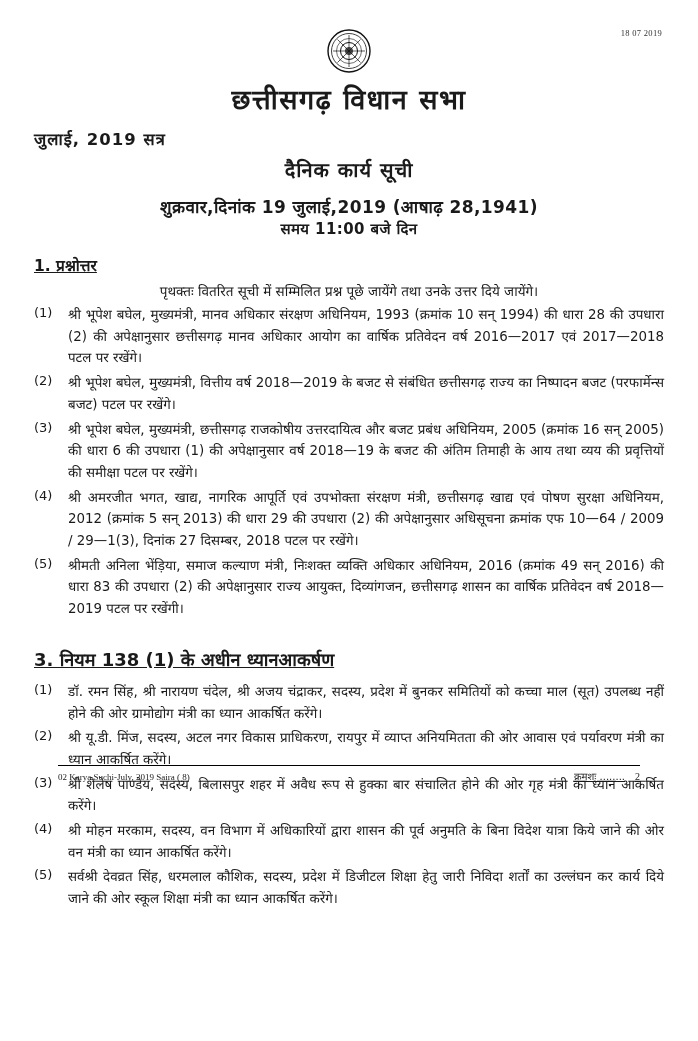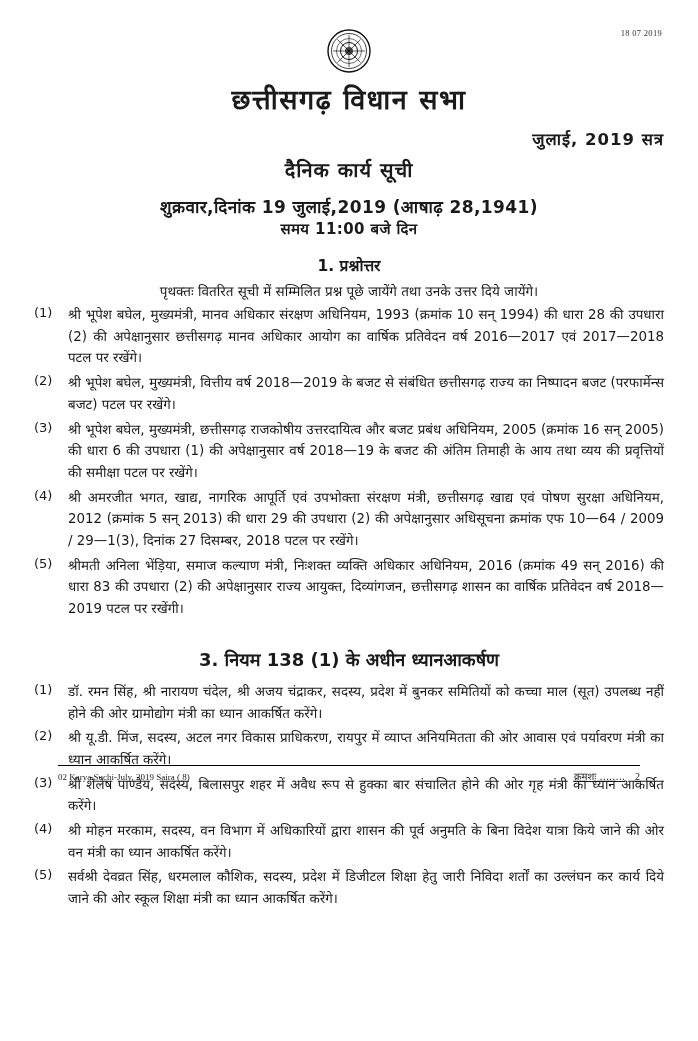--- a/index.html
+++ b/index.html
@@ -41,21 +41,21 @@
 
   .main-title {
     text-align: center;
     font-size: 27px;
     font-weight: bold;
     letter-spacing: 1.5px;
     margin-top: 6px;
     font-family: "DejaVu Sans", sans-serif;
   }
   .session-line {
-    text-align: right;
+    text-align: left;
     font-size: 16.5px;
     font-weight: bold;
     margin-top: 10px;
     letter-spacing: 1px;
     font-family: "DejaVu Sans", sans-serif;
   }
   .doc-type {
     text-align: center;
     font-size: 20px;
     font-weight: bold;
@@ -74,26 +74,27 @@
   .time-line {
     text-align: center;
     font-size: 15px;
     font-weight: bold;
     margin-top: 0;
     letter-spacing: 0.4px;
     font-family: "DejaVu Sans", sans-serif;
   }
 
   .section-heading {
-    text-align: center;
+    text-align: left;
     font-size: 15.5px;
     font-weight: bold;
     margin-top: 16px;
     margin-bottom: 6px;
     font-family: "DejaVu Sans", sans-serif;
+    text-decoration: underline;
   }
   .section-heading.big {
     font-size: 18px;
     margin-top: 27px;
     margin-bottom: 10px;
   }
   .intro-para {
     text-align: center;
     font-size: 13.5px;
     margin: 4px 0 4px 0;

